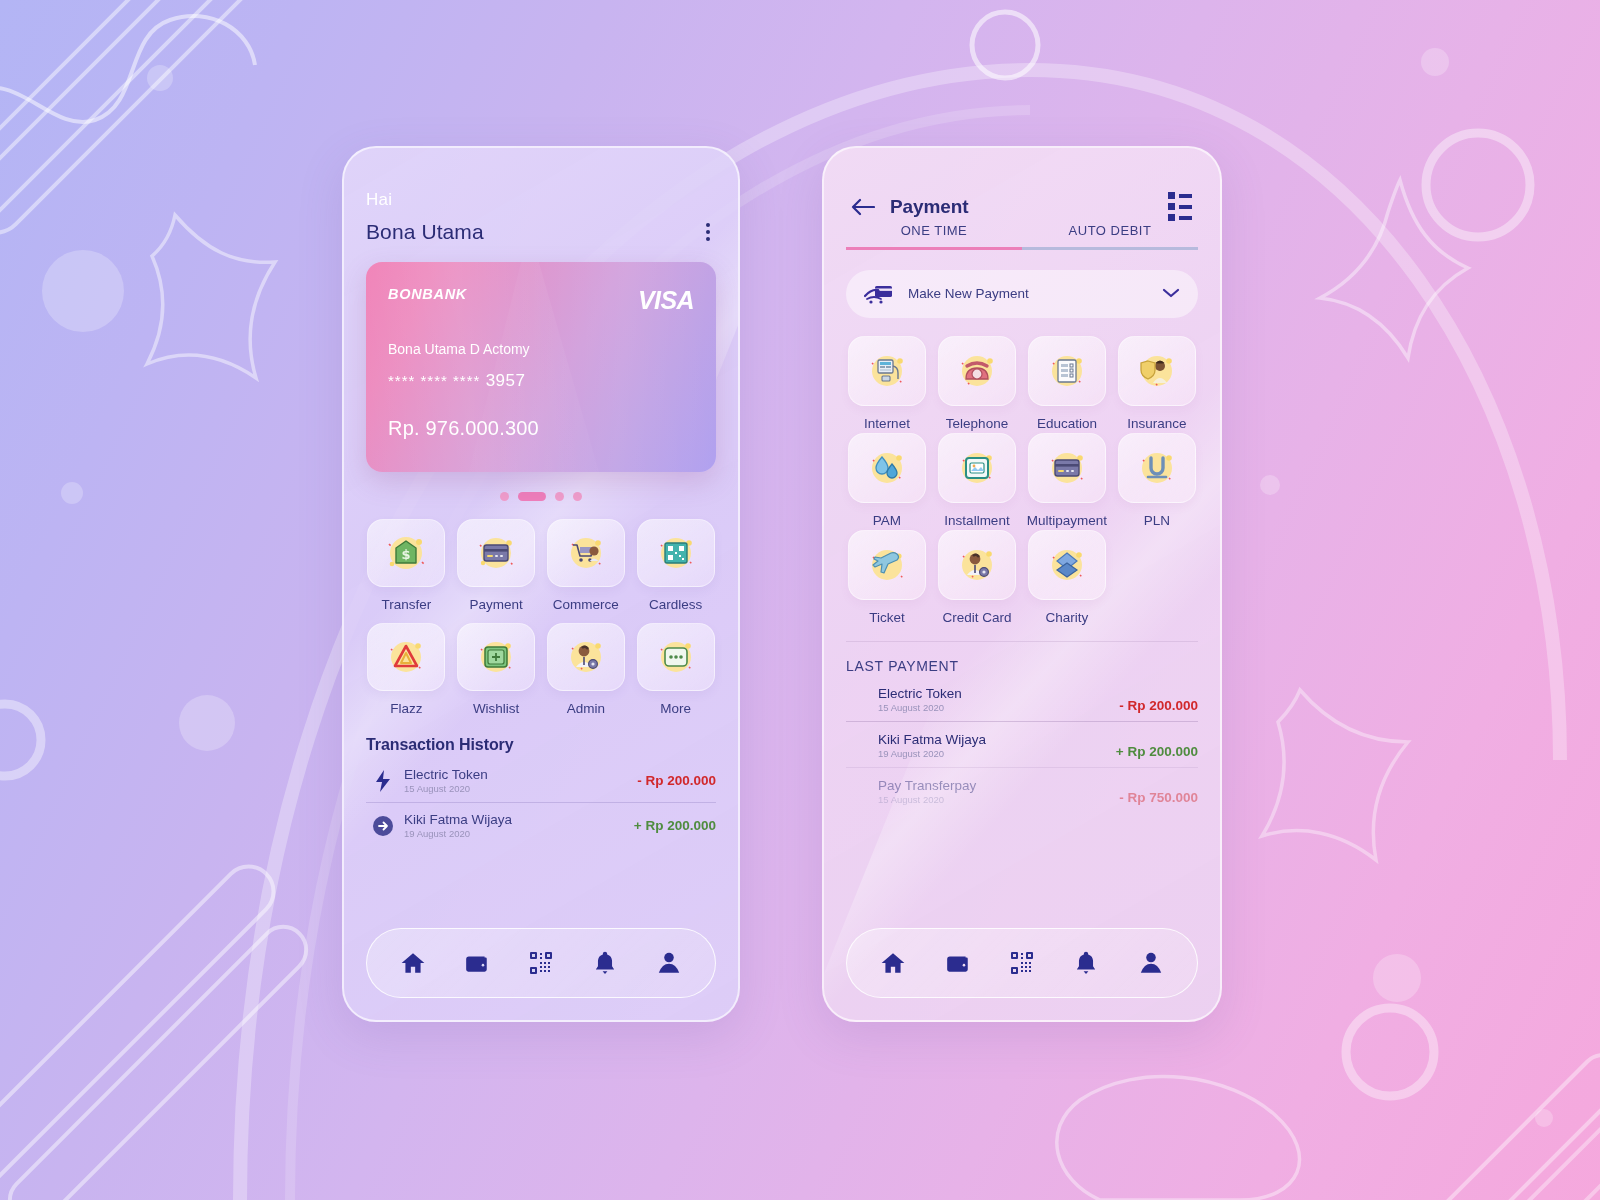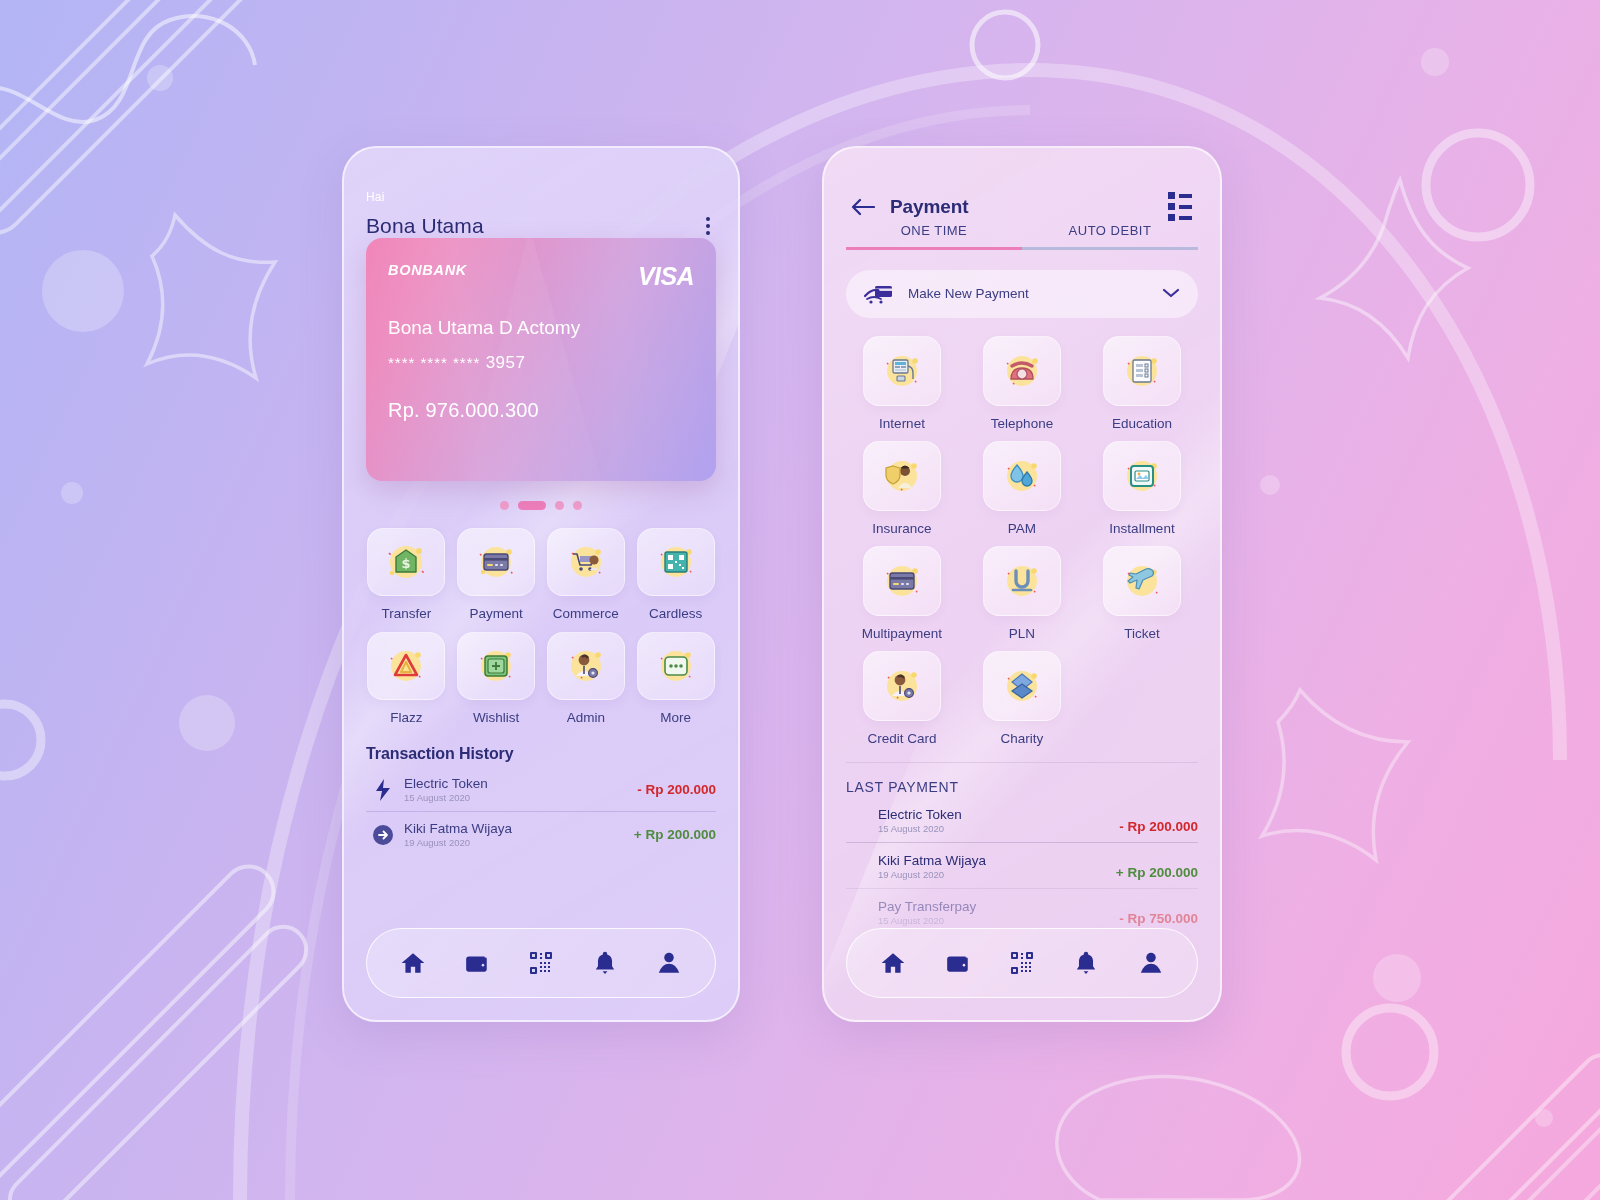--- a/index.html
+++ b/index.html
@@ -33,47 +33,47 @@
     left: 822px; top: 146px; width: 400px; height: 876px;
     background: linear-gradient(150deg, rgba(243,221,245,0.93) 0%, rgba(238,213,243,0.92) 50%, rgba(236,210,241,0.94) 100%);
   }
   .sheen {
     position: absolute; pointer-events: none;
     background: linear-gradient(110deg, rgba(255,255,255,0) 40%, rgba(255,255,255,0.30) 50%, rgba(255,255,255,0) 60%);
   }
   .screen { position: absolute; inset: 0; padding: 0 22px; }
 
   
-  .hai { font-size: 12px; color: #ffffff; margin-top: 42px; letter-spacing: .2px; }
+  .hai { font-size: 17px; color: #ffffff; margin-top: 42px; letter-spacing: .2px; }
   .namerow { display: flex; align-items: center; justify-content: space-between; margin-top: 10px; }
   .uname { font-size: 21px; color: #2b2c75; letter-spacing: .1px; }
   .kebab { display: flex; flex-direction: column; gap: 3px; padding: 3px 6px; }
   .kebab i { width: 4px; height: 4px; border-radius: 50%; background: #2b2c75; display: block; }
 
   
   .card {
-    position: relative; margin-top: 0; height: 243px; border-radius: 16px;
+    position: relative; margin-top: 18px; height: 210px; border-radius: 16px;
     overflow: hidden; padding: 24px 22px;
     background: linear-gradient(118deg, #f07cb4 0%, #ec86bc 16%, #dc92cd 38%, #cf9ada 56%, #bb9ce4 78%, #ab9bef 100%);
     box-shadow: 0 10px 26px rgba(150,80,140,0.22);
   }
   .card .glare1 {
     position: absolute; left: -10%; top: -60%; width: 70%; height: 260%;
     background: linear-gradient(100deg, rgba(255,255,255,0) 0%, rgba(255,255,255,0.13) 55%, rgba(255,255,255,0) 100%);
     transform: rotate(-16deg);
   }
   .card .glare2 {
     position: absolute; right: -20%; top: -40%; width: 85%; height: 220%;
     background: linear-gradient(80deg, rgba(255,255,255,0) 0%, rgba(255,255,255,0.12) 45%, rgba(255,255,255,0) 100%);
     transform: rotate(14deg);
   }
   .card-top { position: relative; display: flex; justify-content: space-between; align-items: flex-start; }
   .bonbank { font-size: 14.5px; font-style: italic; font-weight: bold; color: #fff; letter-spacing: .7px; }
   .visa { font-size: 25px; font-style: italic; font-weight: bold; color: #fff; letter-spacing: -.6px; }
-  .holder { position: relative; font-size: 19px; color: #fff; margin-top: 26px; }
+  .holder { position: relative; font-size: 14px; color: #fff; margin-top: 26px; }
   .pan { position: relative; font-size: 17px; color: #fff; margin-top: 14px; letter-spacing: .5px; }
   .pan .dots { font-size: 15px; letter-spacing: 1px; }
   .balance { position: relative; font-size: 20px; color: #fff; margin-top: 26px; letter-spacing: .2px; }
 
   
   .dots-row { display: flex; justify-content: center; align-items: center; gap: 9px; margin-top: 20px; }
   .dot { width: 9px; height: 9px; border-radius: 50%; background: #ef9dcb; }
   .dot.active { width: 28px; border-radius: 6px; background: #ee7ebb; }
 
   
@@ -132,21 +132,21 @@
 
   .newpay {
     margin-top: 20px; height: 48px; border-radius: 24px;
     background: rgba(255,255,255,0.46);
     display: flex; align-items: center; padding: 0 18px;
   }
   .newpay-label { font-size: 13.5px; color: #3b3d83; margin-left: 14px; }
   .chev { margin-left: auto; }
 
   
-  .grid2 { display: grid; grid-template-columns: repeat(3, 1fr); gap: 10px 8px; margin-top: 18px; }
+  .grid2 { display: grid; grid-template-columns: repeat(4, 1fr); gap: 2px 8px; margin-top: 18px; }
   .tile2 {
     width: 78px; height: 70px; border-radius: 16px;
     background: linear-gradient(145deg, rgba(255,255,255,0.62) 0%, rgba(252,238,250,0.44) 100%);
     border: 1px solid rgba(255,255,255,0.45);
     display: flex; align-items: center; justify-content: center;
     box-shadow: 0 4px 10px rgba(150,90,160,0.06);
   }
   .divider-soft { height: 1px; background: rgba(190,160,200,0.35); margin: 16px 0 0 0; }
   .lastpay-title { font-size: 14px; color: #3b3d83; letter-spacing: .7px; margin-top: 16px; }
   .txn2 { display: flex; align-items: flex-end; padding: 10px 0 8px 32px; }

